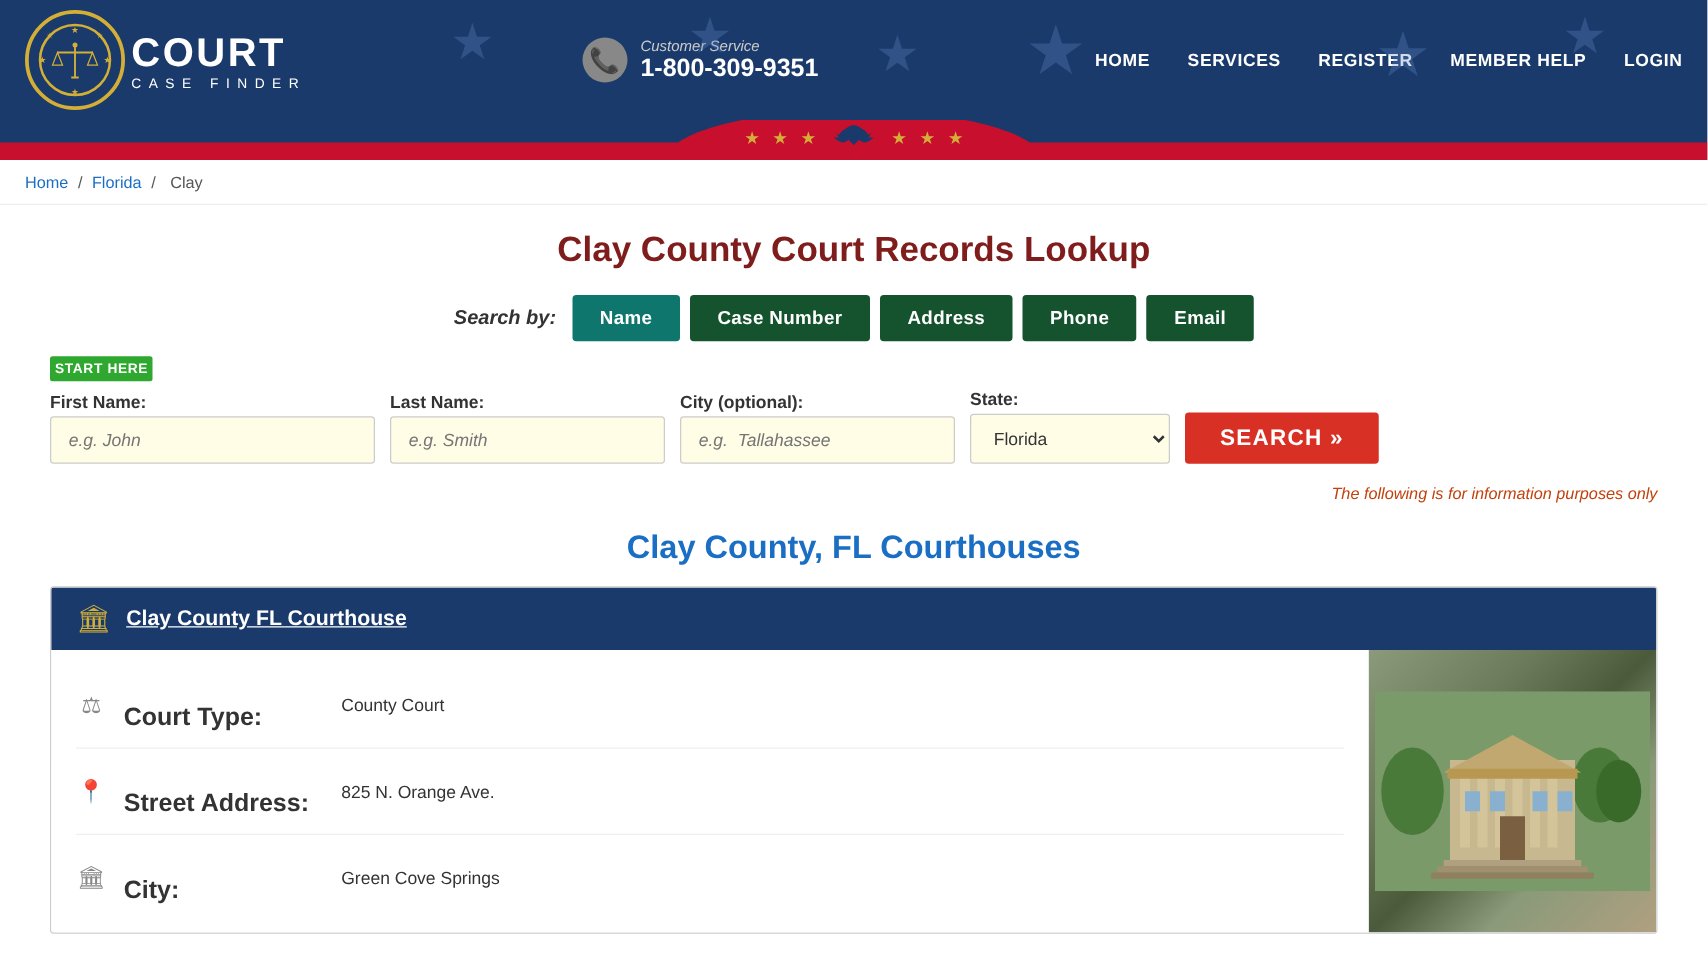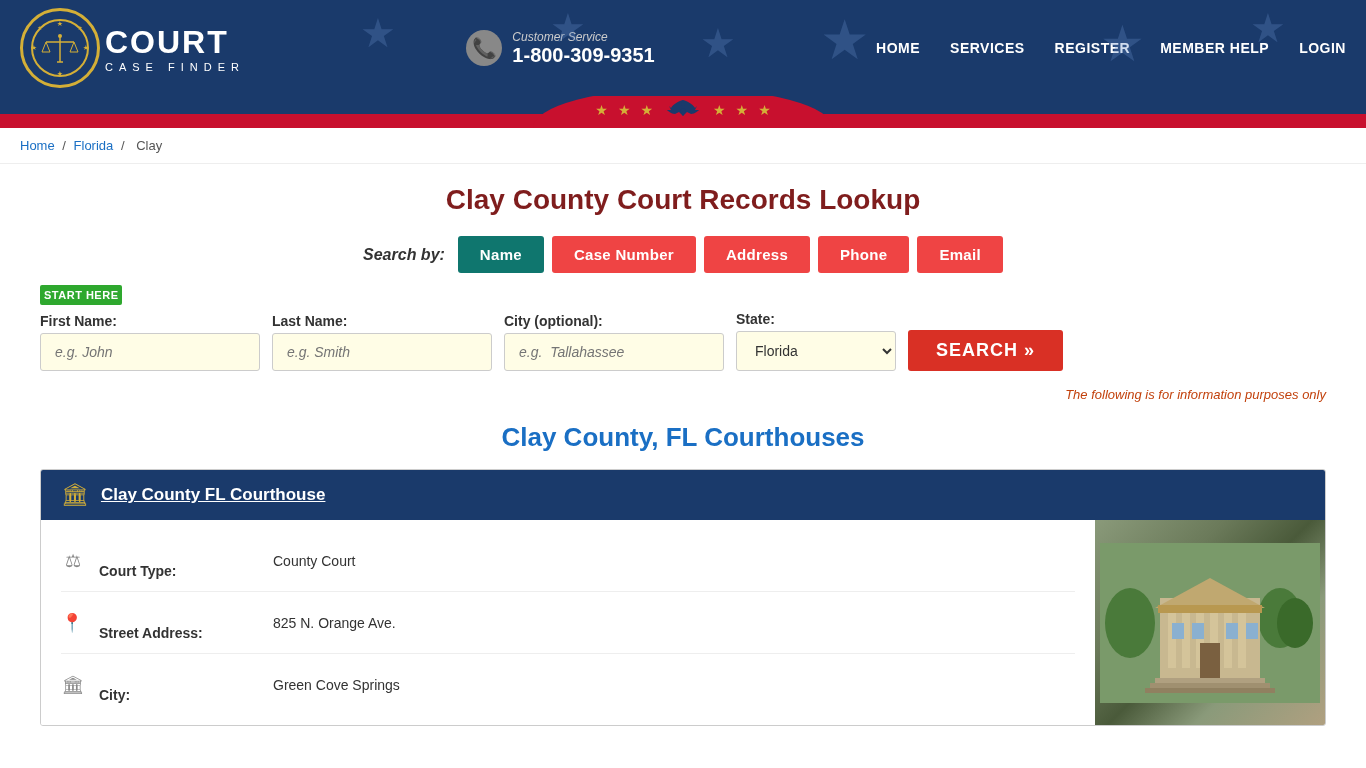--- a/index.html
+++ b/index.html
@@ -202,21 +202,21 @@
       border: none;
       cursor: pointer;
       border-radius: 3px;
       letter-spacing: 0.3px;
     }
     .tab-btn.active {
       background: #0f766e;
       color: white;
     }
     .tab-btn.inactive {
-      background: #ef4444;
+      background: #14532d;
       color: white;
     }
 
     
     .start-here-badge {
       display: inline-block;
       background: #2ea82e;
       color: white;
       font-size: 11px;
       font-weight: bold;
@@ -245,21 +245,21 @@
     }
     .form-input {
       padding: 10px 14px;
       border: 1px solid #ccc;
       border-radius: 3px;
       font-size: 14px;
       background: #fffde6;
       color: #aaa;
       font-style: italic;
     }
-    .input-firstname { width: 220px; }
+    .input-firstname { width: 260px; }
     .input-lastname { width: 220px; }
     .input-city { width: 220px; }
     .input-state { width: 160px; }
 
     .search-btn {
       background: #d93025;
       color: white;
       border: none;
       padding: 10px 28px;
       font-size: 18px;
@@ -332,21 +332,21 @@
     .detail-icon {
       color: #888;
       font-size: 18px;
       width: 24px;
       text-align: center;
       flex-shrink: 0;
     }
     .detail-label {
       font-weight: bold;
       color: #333;
-      font-size: 14px;
+      font-size: 20px;
       min-width: 160px;
       margin-top: 21px;
     }
     .detail-value {
       color: #333;
       font-size: 14px;
     }
     .courthouse-image {
       width: 230px;
       flex-shrink: 0;

